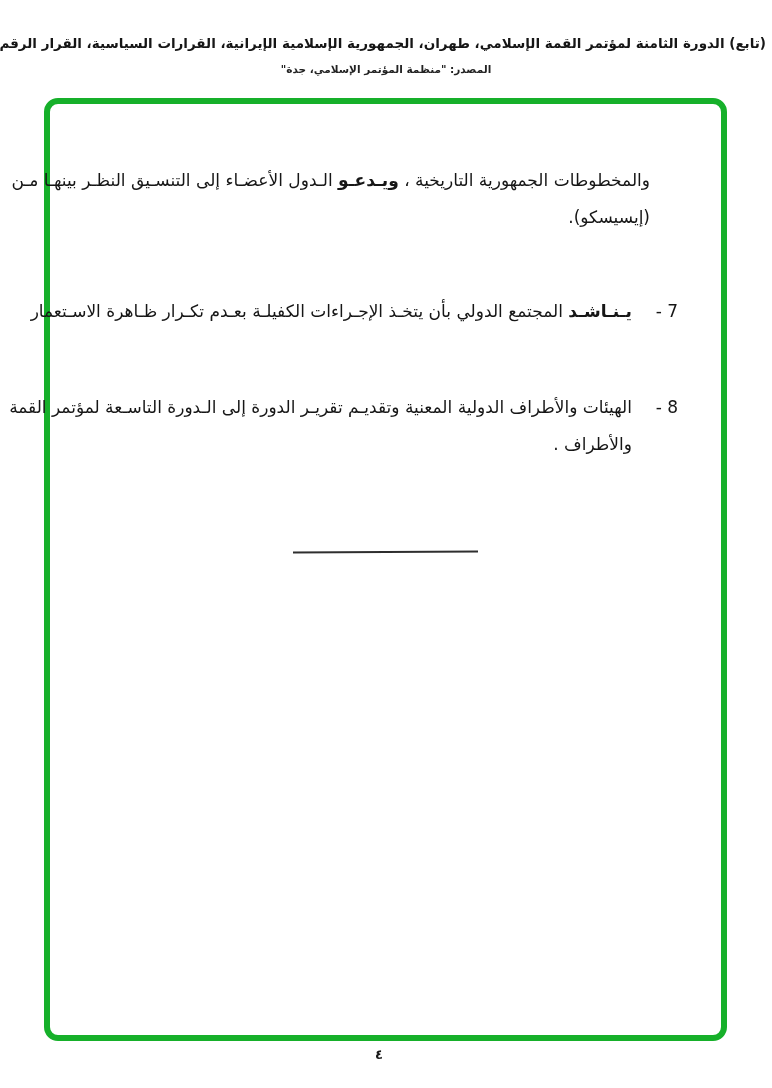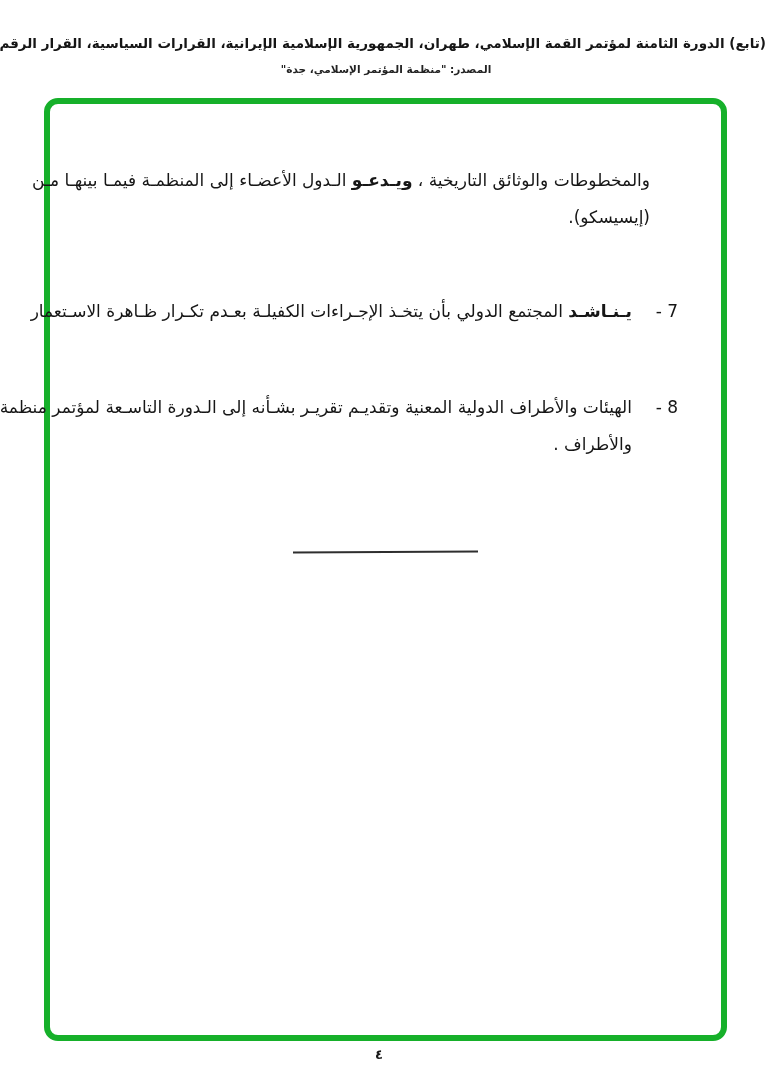--- a/index.html
+++ b/index.html
@@ -59,32 +59,32 @@
 
 <div class="page">
 
   <div class="hdr1">(تابع) الدورة الثامنة لمؤتمر القمة الإسلامي، طهران، الجمهورية الإسلامية الإيرانية، القرارات السياسية، القرار الرقم ٨/٣١-س(ق.إ)</div>
 
   <div class="hdr2">المصدر:  "منظمة المؤتمر الإسلامي، جدة"</div>
 
   <div class="frame" id="frame" style="border-color: rgb(22, 176, 42);"></div>
 
   <div class="intro" id="intro">
-      <div class="tline"><span>والمخطوطات والوثائق التاريخية ، </span><span class="lead">ويـدعـو</span><span> الـدول الأعضـاء إلى المنظمـة فيمـا بينهـا مـن</span></div>
+      <div class="tline"><span>والمخطوطات الجمهورية التاريخية ، </span><span class="lead">ويـدعـو</span><span> الـدول الأعضـاء إلى التنسـيق النظـر بينهـا مـن</span></div>
       <div class="tline tline-last"><span>(إيسيسكو).</span></div>
     </div>
 
   <div id="items">
       <div class="item-num" style="top: 293px;">7 -</div>
       <div class="item-text" style="top: 293px;">
         <div class="tline"><span class="lead">يـنـاشـد</span><span> المجتمع الدولي بأن يتخـذ الإجـراءات الكفيلـة بعـدم تكـرار ظـاهرة الاسـتعمار</span></div>
       </div>
       <div class="item-num" style="top: 389px;">8 -</div>
       <div class="item-text" style="top: 389px;">
-        <div class="tline"><span>الهيئات والأطراف الدولية المعنية وتقديـم تقريـر بشـأنه إلى الـدورة التاسـعة لمؤتمر منظمة</span></div>
+        <div class="tline"><span>الهيئات والأطراف الدولية المعنية وتقديـم تقريـر الدورة إلى الـدورة التاسـعة لمؤتمر القمة</span></div>
         <div class="tline tline-last"><span>والأطراف .</span></div>
       </div>
     </div>
 
   <div class="divider"></div>
 
   <div class="pagenum">٤</div>
 
 </div>
 

